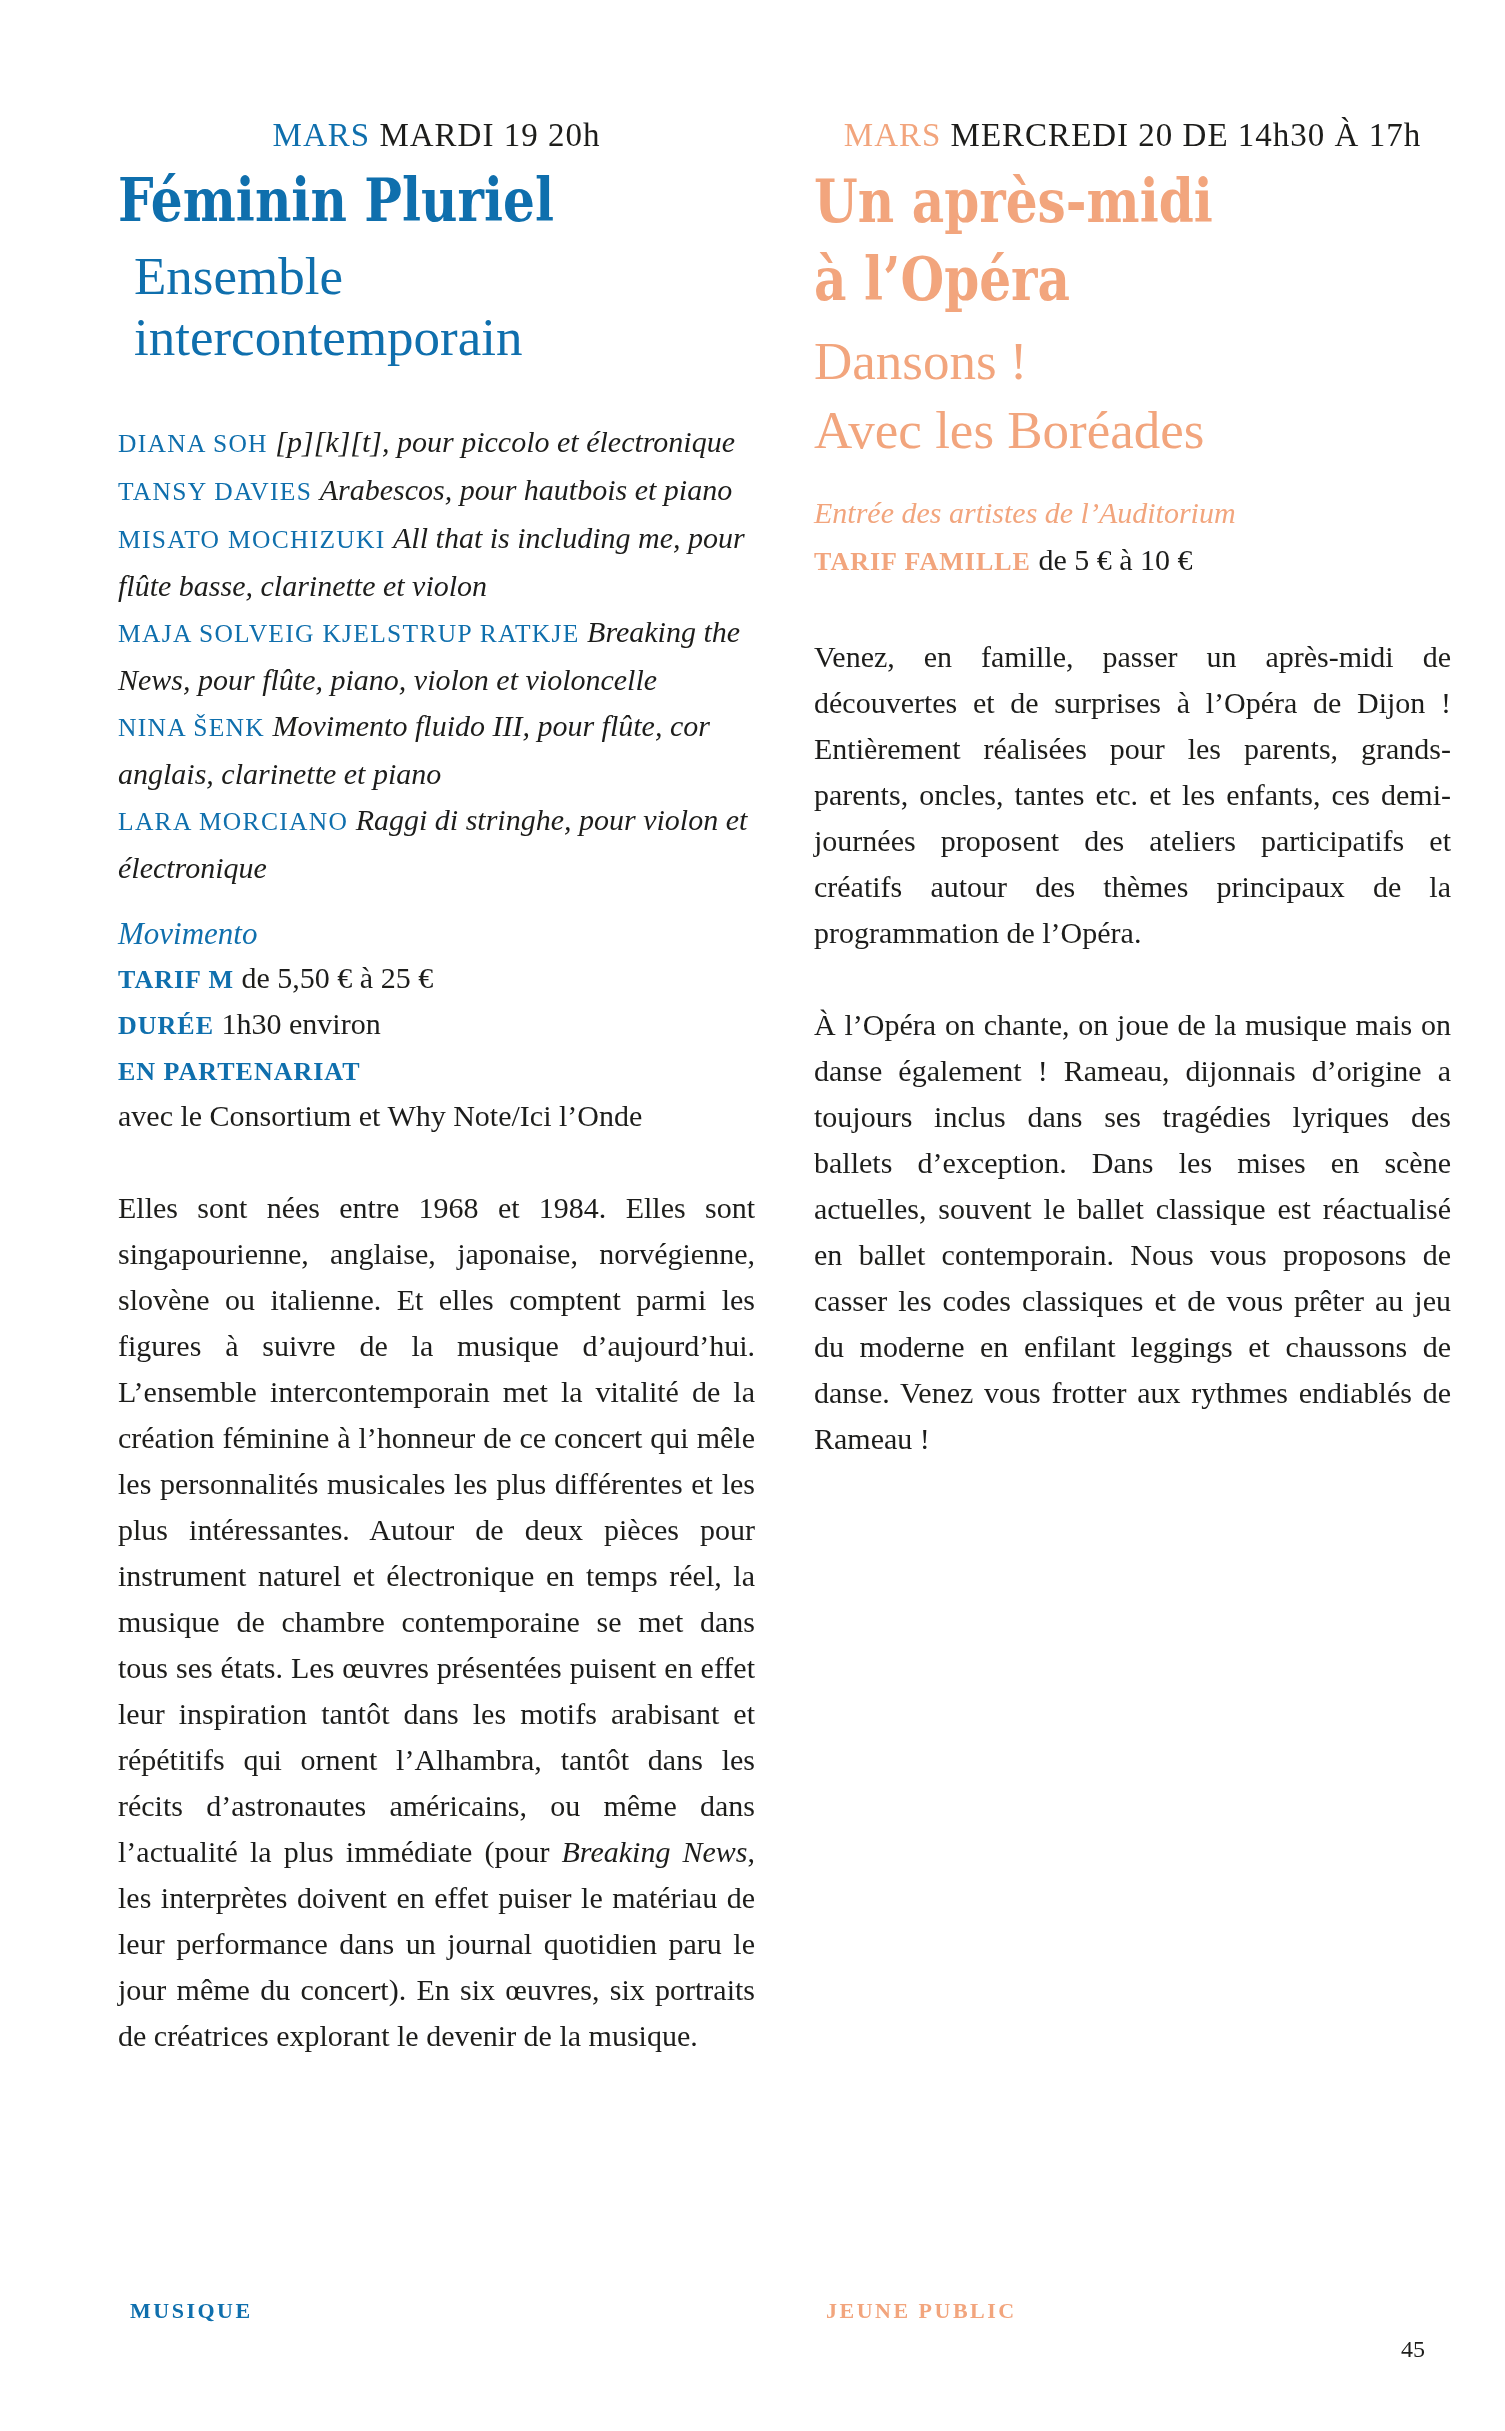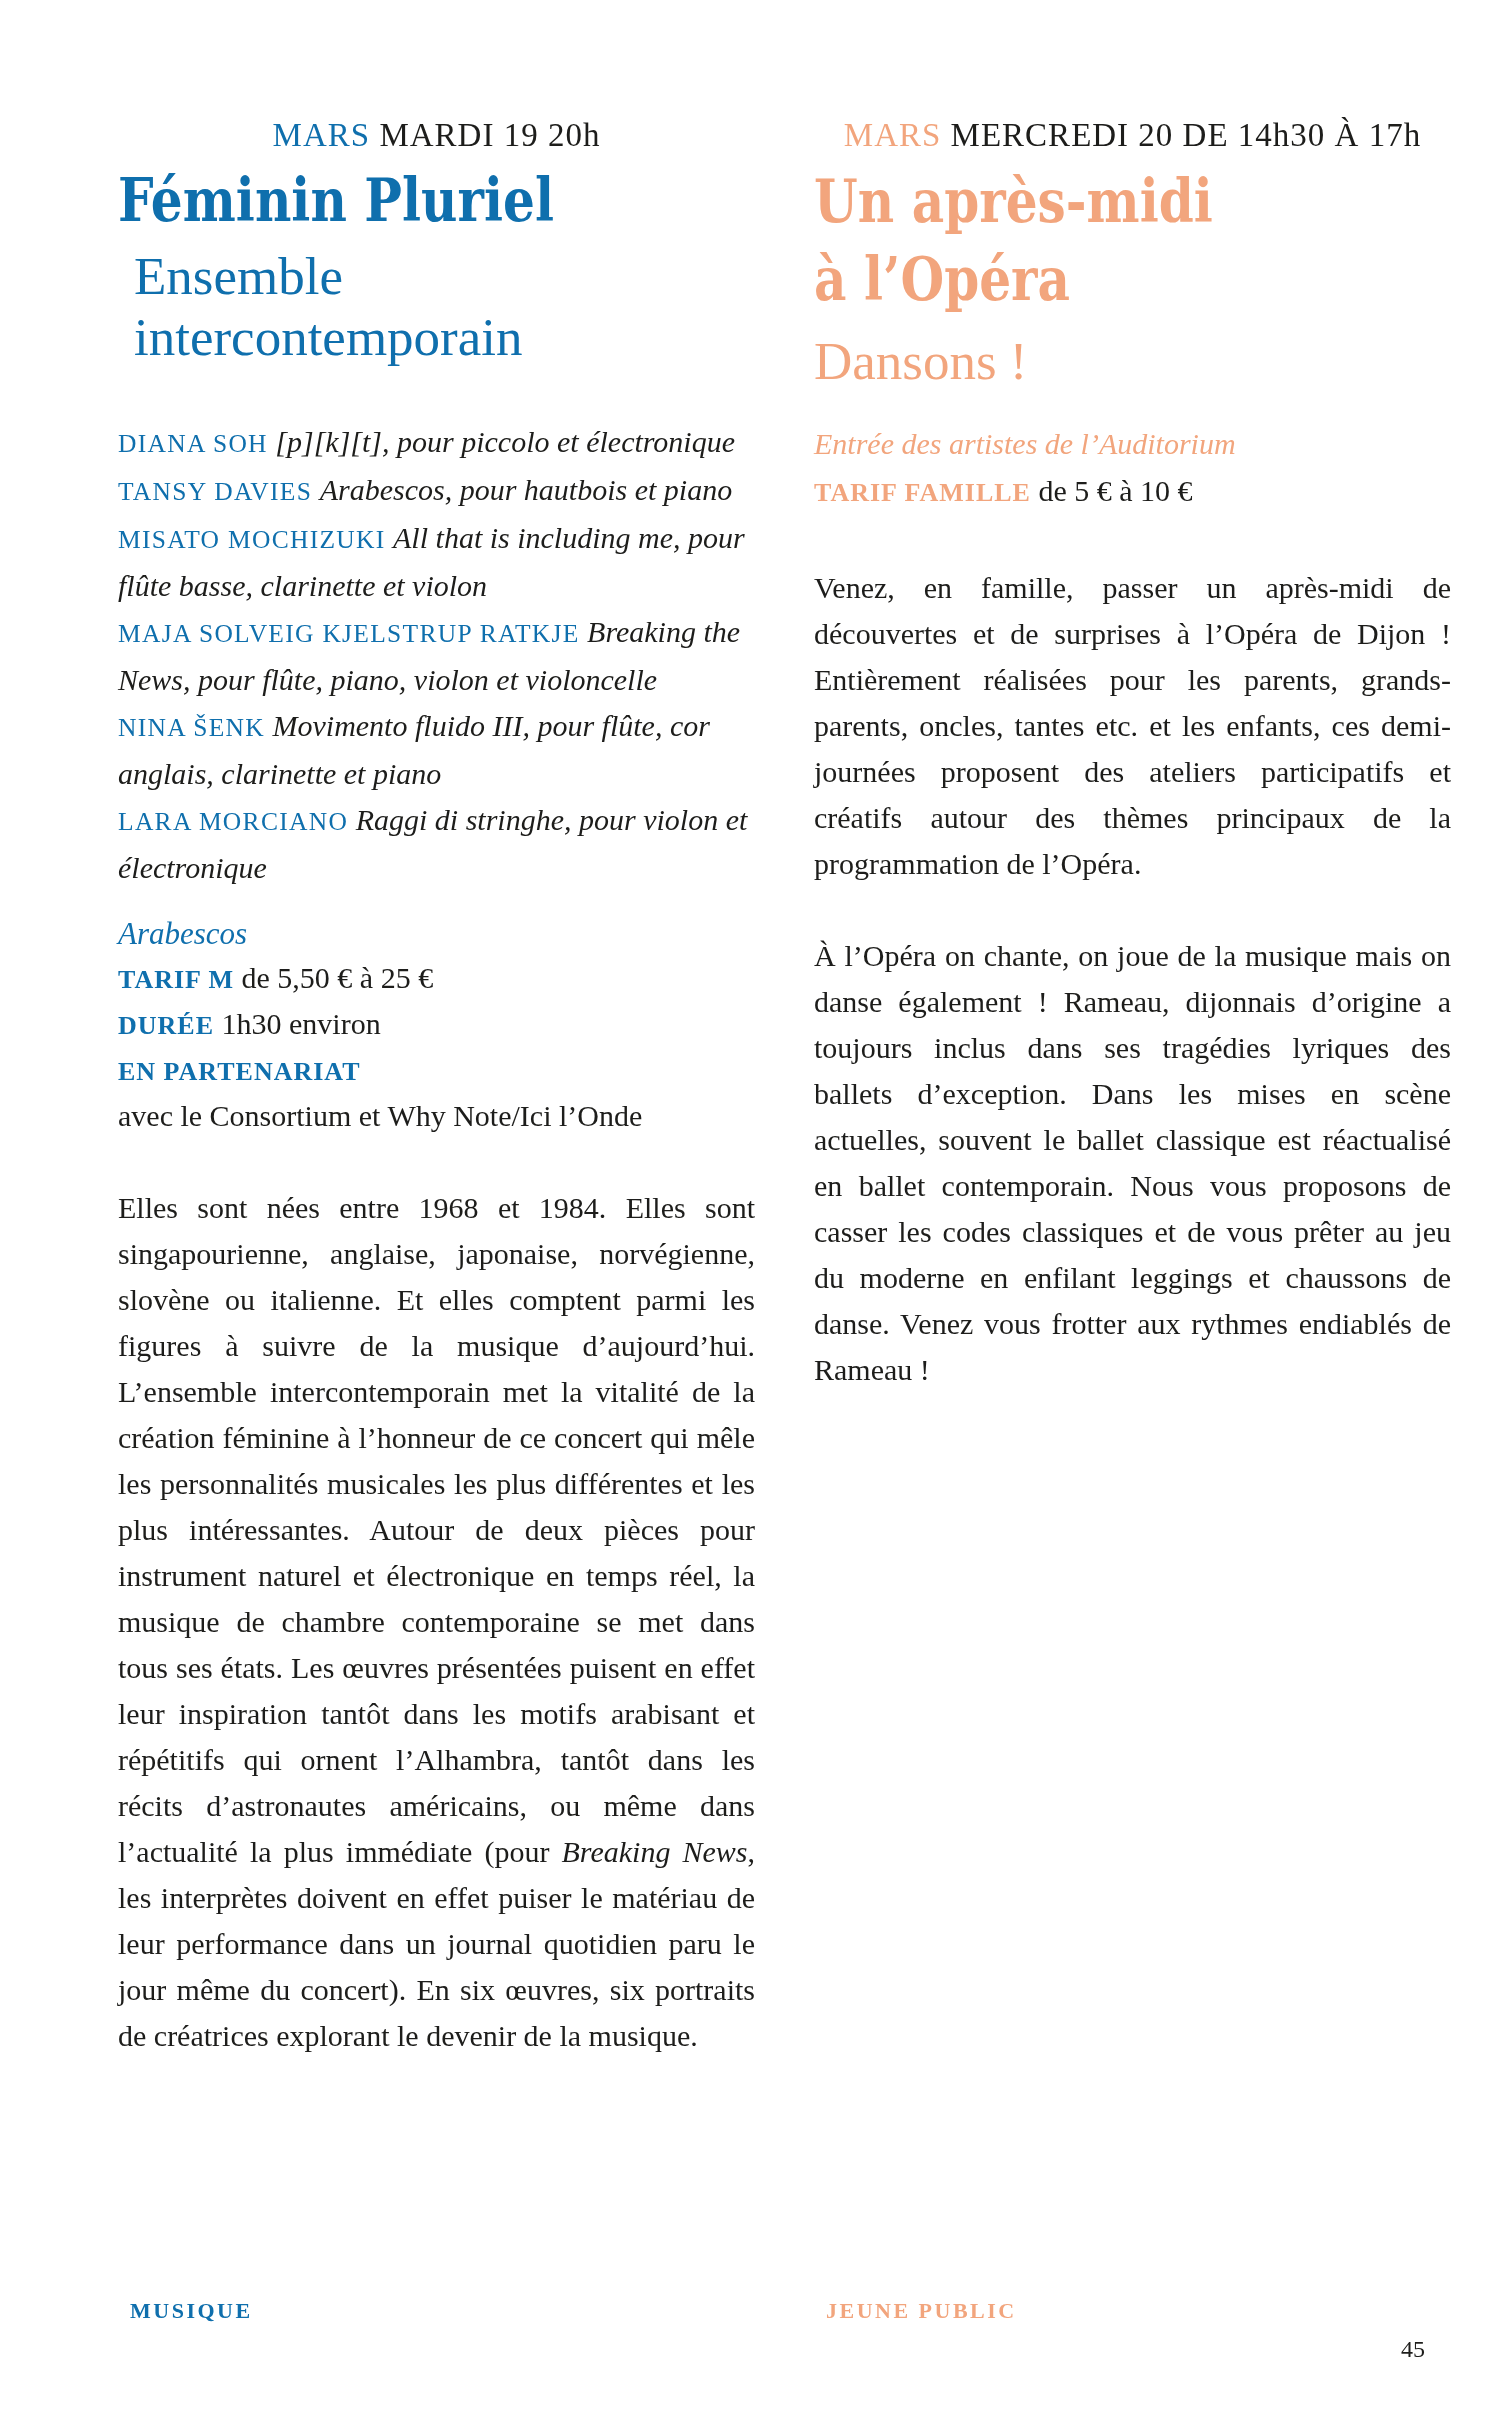--- a/index.html
+++ b/index.html
@@ -88,21 +88,21 @@
 
     <div class="program">
       <p><span class="composer">DIANA SOH</span> <span class="work">[p][k][t], pour piccolo et électronique</span></p>
       <p><span class="composer">TANSY DAVIES</span> <span class="work">Arabescos, pour hautbois et piano</span></p>
       <p><span class="composer">MISATO MOCHIZUKI</span> <span class="work">All that is including me, pour flûte basse, clarinette et violon</span></p>
       <p><span class="composer">MAJA SOLVEIG KJELSTRUP RATKJE</span> <span class="work">Breaking the News, pour flûte, piano, violon et violoncelle</span></p>
       <p><span class="composer">NINA ŠENK</span> <span class="work">Movimento fluido III, pour flûte, cor anglais, clarinette et piano</span></p>
       <p><span class="composer">LARA MORCIANO</span> <span class="work">Raggi di stringhe, pour violon et électronique</span></p>
     </div>
 
-    <p class="venue">Arabescos</p>
+    <p class="venue">Movimento</p>
 
     <div class="info">
       <p><span class="label">TARIF M</span> <span>de 5,50 € à 25 €</span></p>
       <p><span class="label">DURÉE</span> <span>1h30 environ</span></p>
       <p><span class="label">EN PARTENARIAT</span></p>
       <p>avec le Consortium et Why Note/Ici l’Onde</p>
     </div>
 
     <p class="body-text"><span>Elles sont nées entre 1968 et 1984. Elles sont singapourienne, anglaise, japonaise, norvégienne, slovène ou italienne. Et elles comptent parmi les figures à suivre de la musique d’aujourd’hui. L’ensemble intercontemporain met la vitalité de la création féminine à l’honneur de ce concert qui mêle les personnalités musicales les plus différentes et les plus intéressantes. Autour de deux pièces pour instrument naturel et électronique en temps réel, la musique de chambre contemporaine se met dans tous ses états. Les œuvres présentées puisent en effet leur inspiration tantôt dans les motifs arabisant et répétitifs qui ornent l’Alhambra, tantôt dans les récits d’astronautes américains, ou même dans l’actualité la plus immédiate (pour </span><em>Breaking News</em><span>, les interprètes doivent en effet puiser le matériau de leur performance dans un journal quotidien paru le jour même du concert). En six œuvres, six portraits de créatrices explorant le devenir de la musique.</span></p>
   </section>
@@ -110,20 +110,21 @@
   <section class="col col-right">
     <p class="kicker"><span class="accent">MARS</span> <span>MERCREDI 20 DE 14h30 À 17h</span></p>
 
     <h1 class="display-title">
       <span>Un après-midi</span>
       <span>à l’Opéra</span>
     </h1>
 
     <h2 class="subtitle">
       <span>Dansons !</span>
+      <span>Avec les Boréades</span>
     </h2>
 
     <p class="note">Entrée des artistes de l’Auditorium</p>
 
     <div class="info">
       <p><span class="label">TARIF FAMILLE</span> <span>de 5 € à 10 €</span></p>
     </div>
 
     <p class="body-text">Venez, en famille, passer un après-midi de découvertes et de surprises à l’Opéra de Dijon ! Entièrement réalisées pour les parents, grands-parents, oncles, tantes etc. et les enfants, ces demi-journées proposent des ateliers participatifs et créatifs autour des thèmes principaux de la programmation de l’Opéra.</p>
     <p class="body-text">À l’Opéra on chante, on joue de la musique mais on danse également ! Rameau, dijonnais d’origine a toujours inclus dans ses tragédies lyriques des ballets d’exception. Dans les mises en scène actuelles, souvent le ballet classique est réactualisé en ballet contemporain. Nous vous proposons de casser les codes classiques et de vous prêter au jeu du moderne en enfilant leggings et chaussons de danse. Venez vous frotter aux rythmes endiablés de Rameau !</p>

